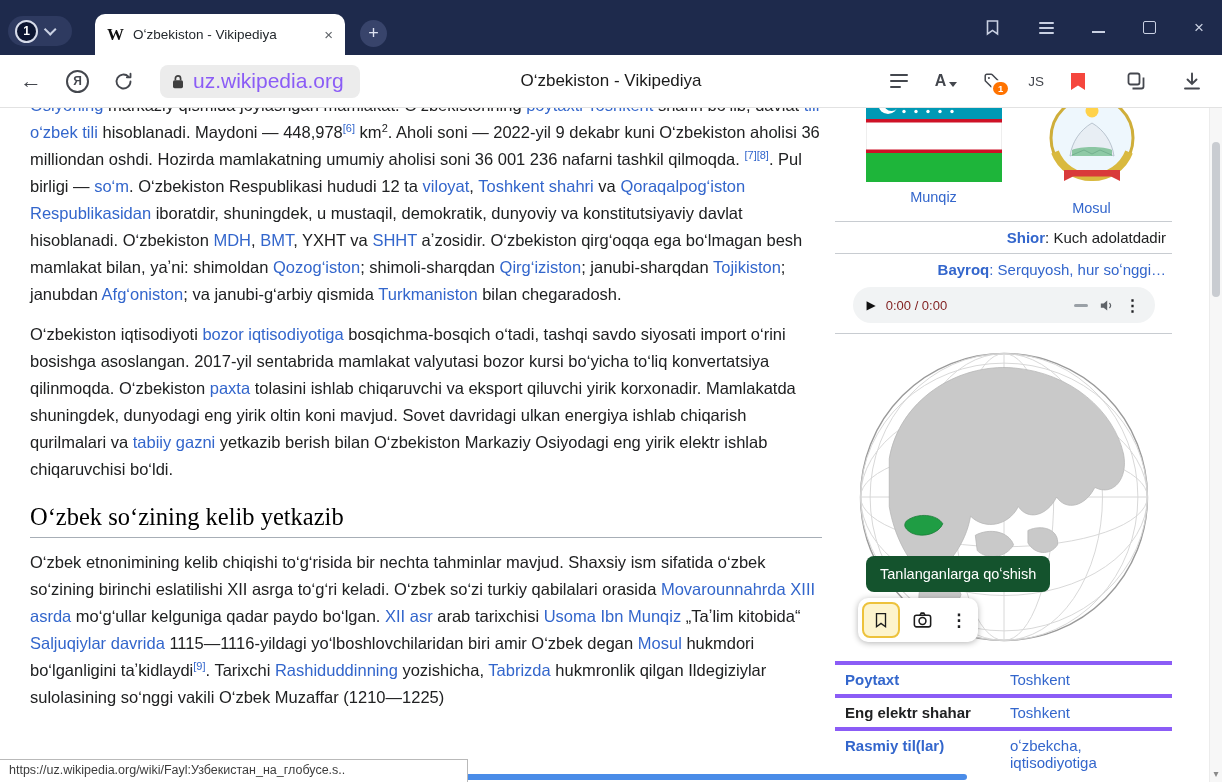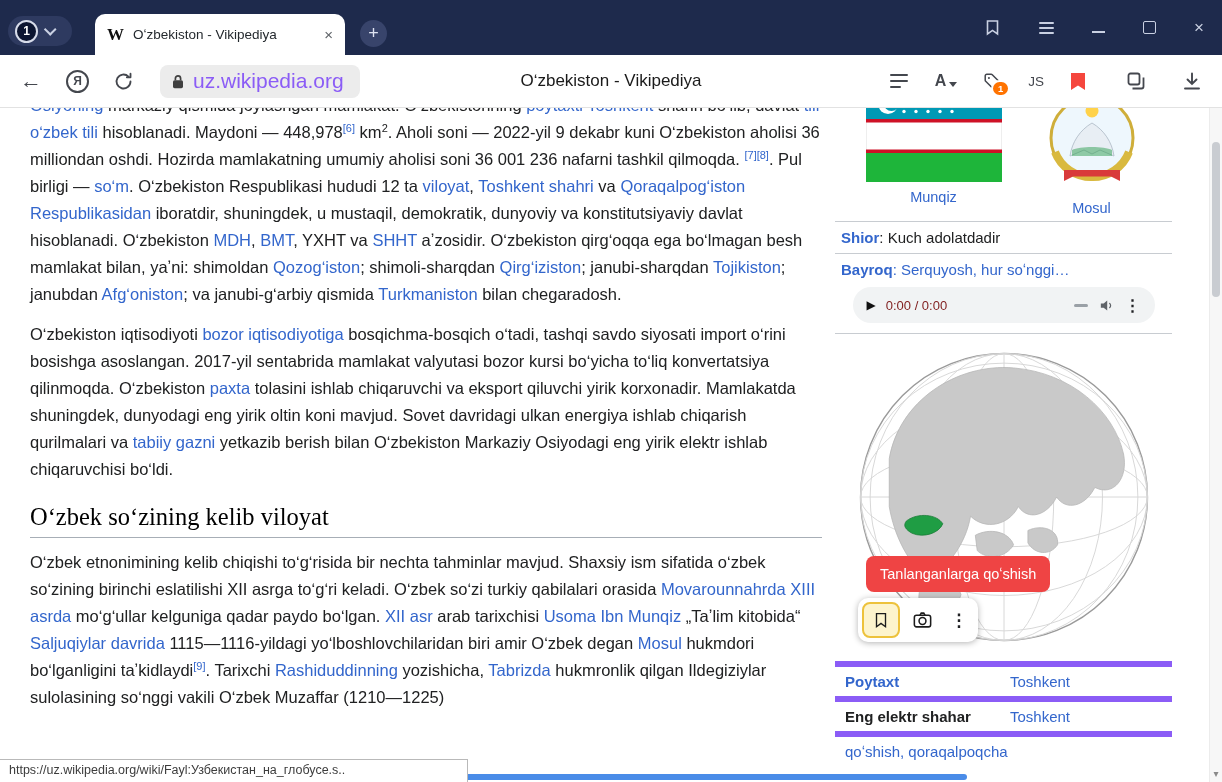--- a/index.html
+++ b/index.html
@@ -57,37 +57,37 @@
   sup{font-size:11px;line-height:0;vertical-align:super}
   h2{font-family:"Liberation Serif",serif;font-size:24.5px;font-weight:normal;color:#000;
      margin:20px 0 11px;padding-bottom:7px;border-bottom:1px solid #a7aeb6}
   .b{font-weight:bold}
 
   
   .infobox{position:absolute;left:835px;top:0;width:337px;font-size:15px}
   .ib-top{margin-top:-18px;display:flex;justify-content:center;gap:40px;padding-bottom:5px}
   .ib-media{text-align:center}
   .ib-cap{margin-top:4px;font-size:14.5px}
-  .ib-motto,.ib-anthem{border-top:1px solid #c8ccd1;padding:7px 6px;text-align:left}
+  .ib-motto,.ib-anthem{border-top:1px solid #c8ccd1;padding:7px 6px;text-align:right}
   .ib-anthem{padding-bottom:10px}
   .audio{display:flex;align-items:center;width:302px;height:36px;border-radius:18px;background:#f1f3f4;
          margin:9px auto 0;padding:0 14px;box-sizing:border-box;gap:10px}
   .play{font-size:12px;color:#111}
   .time{font-size:13px;color:#7f1d1d}
   .sp{flex:1}
   .dash{width:14px;height:3px;background:#9aa0a6;border-radius:2px}
   .kebab{font-size:16px;color:#202124;font-weight:bold}
   .ib-globe{border-top:1px solid #c8ccd1;padding:10px 0 8px;text-align:center}
-  .ib-trow{display:flex;border-top:6px solid #8b5cf6;padding:6px 10px;box-sizing:border-box}
+  .ib-trow{display:flex;border-top:4px solid #8b5cf6;padding:6px 10px;box-sizing:border-box}
   .ib-tlabel{width:165px;font-weight:bold}
   .lab-link{color:#3366cc}
   .ib-tval{flex:1}
 
   
-  .tooltip{position:absolute;left:866px;top:448px;background:#ef4444;color:#fff;font-size:14.5px;
+  .tooltip{position:absolute;left:866px;top:448px;background:#14532d;color:#fff;font-size:14.5px;
            padding:10px 14px;border-radius:8px;z-index:6;white-space:nowrap}
   .actionbar{position:absolute;left:858px;top:490px;background:#fff;border-radius:10px;padding:4px;
              display:flex;gap:3px;box-shadow:0 1px 6px rgba(0,0,0,.3);z-index:6}
   .ab-btn{width:38px;height:36px;border-radius:8px;display:flex;align-items:center;justify-content:center;box-sizing:border-box}
   .ab-btn.sel{background:#fdf4cd;border:2px solid #edc23c}
   .ab-btn.slim{width:30px}
   .kebab2{font-size:17px;color:#202124;font-weight:bold}
 
   
   .vscroll{position:absolute;right:0;top:0;width:13px;height:674px;background:#f7f7f7;border-left:1px solid #ececec;box-sizing:border-box}
@@ -185,21 +185,21 @@
         </svg>
     </span>
   </div>
 </div>
 
 <div class="content">
 
   <div class="article">
     <p><a class="wl">Osiyoning</a> markaziy qismida joylashgan mamlakat. Oʻzbekistonning <a class="wl">poytaxti</a> <a class="wl">Toshkent</a> shahri boʻlib, davlat <a class="wl">tili</a> <a class="wl">oʻzbek tili</a> hisoblanadi. Maydoni — 448,978<sup><a class="wl">[6]</a></sup> km<sup>2</sup>. Aholi soni — 2022-yil 9 dekabr kuni Oʻzbekiston aholisi 36 milliondan oshdi. Hozirda mamlakatning umumiy aholisi soni 36 001 236 nafarni tashkil qilmoqda. <sup><a class="wl">[7][8]</a></sup>. Pul birligi — <a class="wl">soʻm</a>. Oʻzbekiston Respublikasi hududi 12 ta <a class="wl">viloyat</a>, <a class="wl">Toshkent shahri</a> va <a class="wl">Qoraqalpogʻiston Respublikasidan</a> iboratdir, shuningdek, u mustaqil, demokratik, dunyoviy va konstitutsiyaviy davlat hisoblanadi. Oʻzbekiston <a class="wl">MDH</a>, <a class="wl">BMT</a>, YXHT va <a class="wl">SHHT</a> aʼzosidir. Oʻzbekiston qirgʻoqqa ega boʻlmagan besh mamlakat bilan, yaʼni: shimoldan <a class="wl">Qozogʻiston</a>; shimoli-sharqdan <a class="wl">Qirgʻiziston</a>; janubi-sharqdan <a class="wl">Tojikiston</a>; janubdan <a class="wl">Afgʻoniston</a>; va janubi-gʻarbiy qismida <a class="wl">Turkmaniston</a> bilan chegaradosh.</p>
     <p>Oʻzbekiston iqtisodiyoti <a class="wl">bozor iqtisodiyotiga</a> bosqichma-bosqich oʻtadi, tashqi savdo siyosati import oʻrini bosishga asoslangan. 2017-yil sentabrida mamlakat valyutasi bozor kursi boʻyicha toʻliq konvertatsiya qilinmoqda. Oʻzbekiston <a class="wl">paxta</a> tolasini ishlab chiqaruvchi va eksport qiluvchi yirik korxonadir. Mamlakatda shuningdek, dunyodagi eng yirik oltin koni mavjud. Sovet davridagi ulkan energiya ishlab chiqarish qurilmalari va <a class="wl">tabiiy gazni</a> yetkazib berish bilan Oʻzbekiston Markaziy Osiyodagi eng yirik elektr ishlab chiqaruvchisi boʻldi.</p>
-    <h2>Oʻzbek soʻzining kelib viloyat</h2>
+    <h2>Oʻzbek soʻzining kelib yetkazib</h2>
     <p>Oʻzbek etnonimining kelib chiqishi toʻgʻrisida bir nechta tahminlar mavjud. Shaxsiy ism sifatida oʻzbek soʻzining birinchi eslatilishi XII asrga toʻgʻri keladi. Oʻzbek soʻzi turkiy qabilalari orasida <a class="wl">Movarounnahrda</a> <a class="wl">XIII asrda</a> moʻgʻullar kelguniga qadar paydo boʻlgan. <a class="wl">XII asr</a> arab tarixchisi <a class="wl">Usoma Ibn Munqiz</a> „Taʼlim kitobida“ <a class="wl">Saljuqiylar davrida</a> 1115—1116-yildagi yoʻlboshlovchilaridan biri amir Oʻzbek degan <a class="wl">Mosul</a> hukmdori boʻlganligini taʼkidlaydi<sup><a class="wl">[9]</a></sup>. Tarixchi <a class="wl">Rashiduddinning</a> yozishicha, <a class="wl">Tabrizda</a> hukmronlik qilgan Ildegiziylar sulolasining soʻnggi vakili Oʻzbek Muzaffar (1210—1225)</p>
   </div>
 
   <div class="infobox">
     <div class="ib-top">
       <div class="ib-media">
         <svg width="136" height="92" viewBox="0 0 136 92">
           <rect width="136" height="92" fill="#ffffff" stroke="#dddddd"></rect>
           <rect y="0" width="136" height="29" fill="#0099b5"></rect>
           <rect y="29" width="136" height="3.5" fill="#ce1126"></rect>
@@ -286,21 +286,22 @@
     <div class="ib-table">
       <div class="ib-trow">
         <div class="ib-tlabel lab-link">Poytaxt</div>
         <div class="ib-tval"><a class="wl">Toshkent</a></div>
       </div>
       <div class="ib-trow">
         <div class="ib-tlabel">Eng elektr shahar</div>
         <div class="ib-tval"><a class="wl">Toshkent</a></div>
       </div>
       <div class="ib-trow">
-        <div class="ib-tval"><a class="wl">qoʻshish, qoraqalpoqcha</a></div>
+        <div class="ib-tlabel lab-link">Rasmiy til(lar)</div>
+        <div class="ib-tval"><a class="wl">oʻzbekcha, iqtisodiyotiga</a></div>
       </div>
     </div>
   </div>
 
   <div class="tooltip">Tanlanganlarga qoʻshish</div>
   <div class="actionbar">
     <div class="ab-btn sel">
       <span style="display:flex">
         <svg width="18" height="20" viewBox="0 0 24 24" fill="none" stroke="#1c1c1c" stroke-width="1.8">
             <path d="M6 3.5h12V21l-6-4.5L6 21z"></path>

